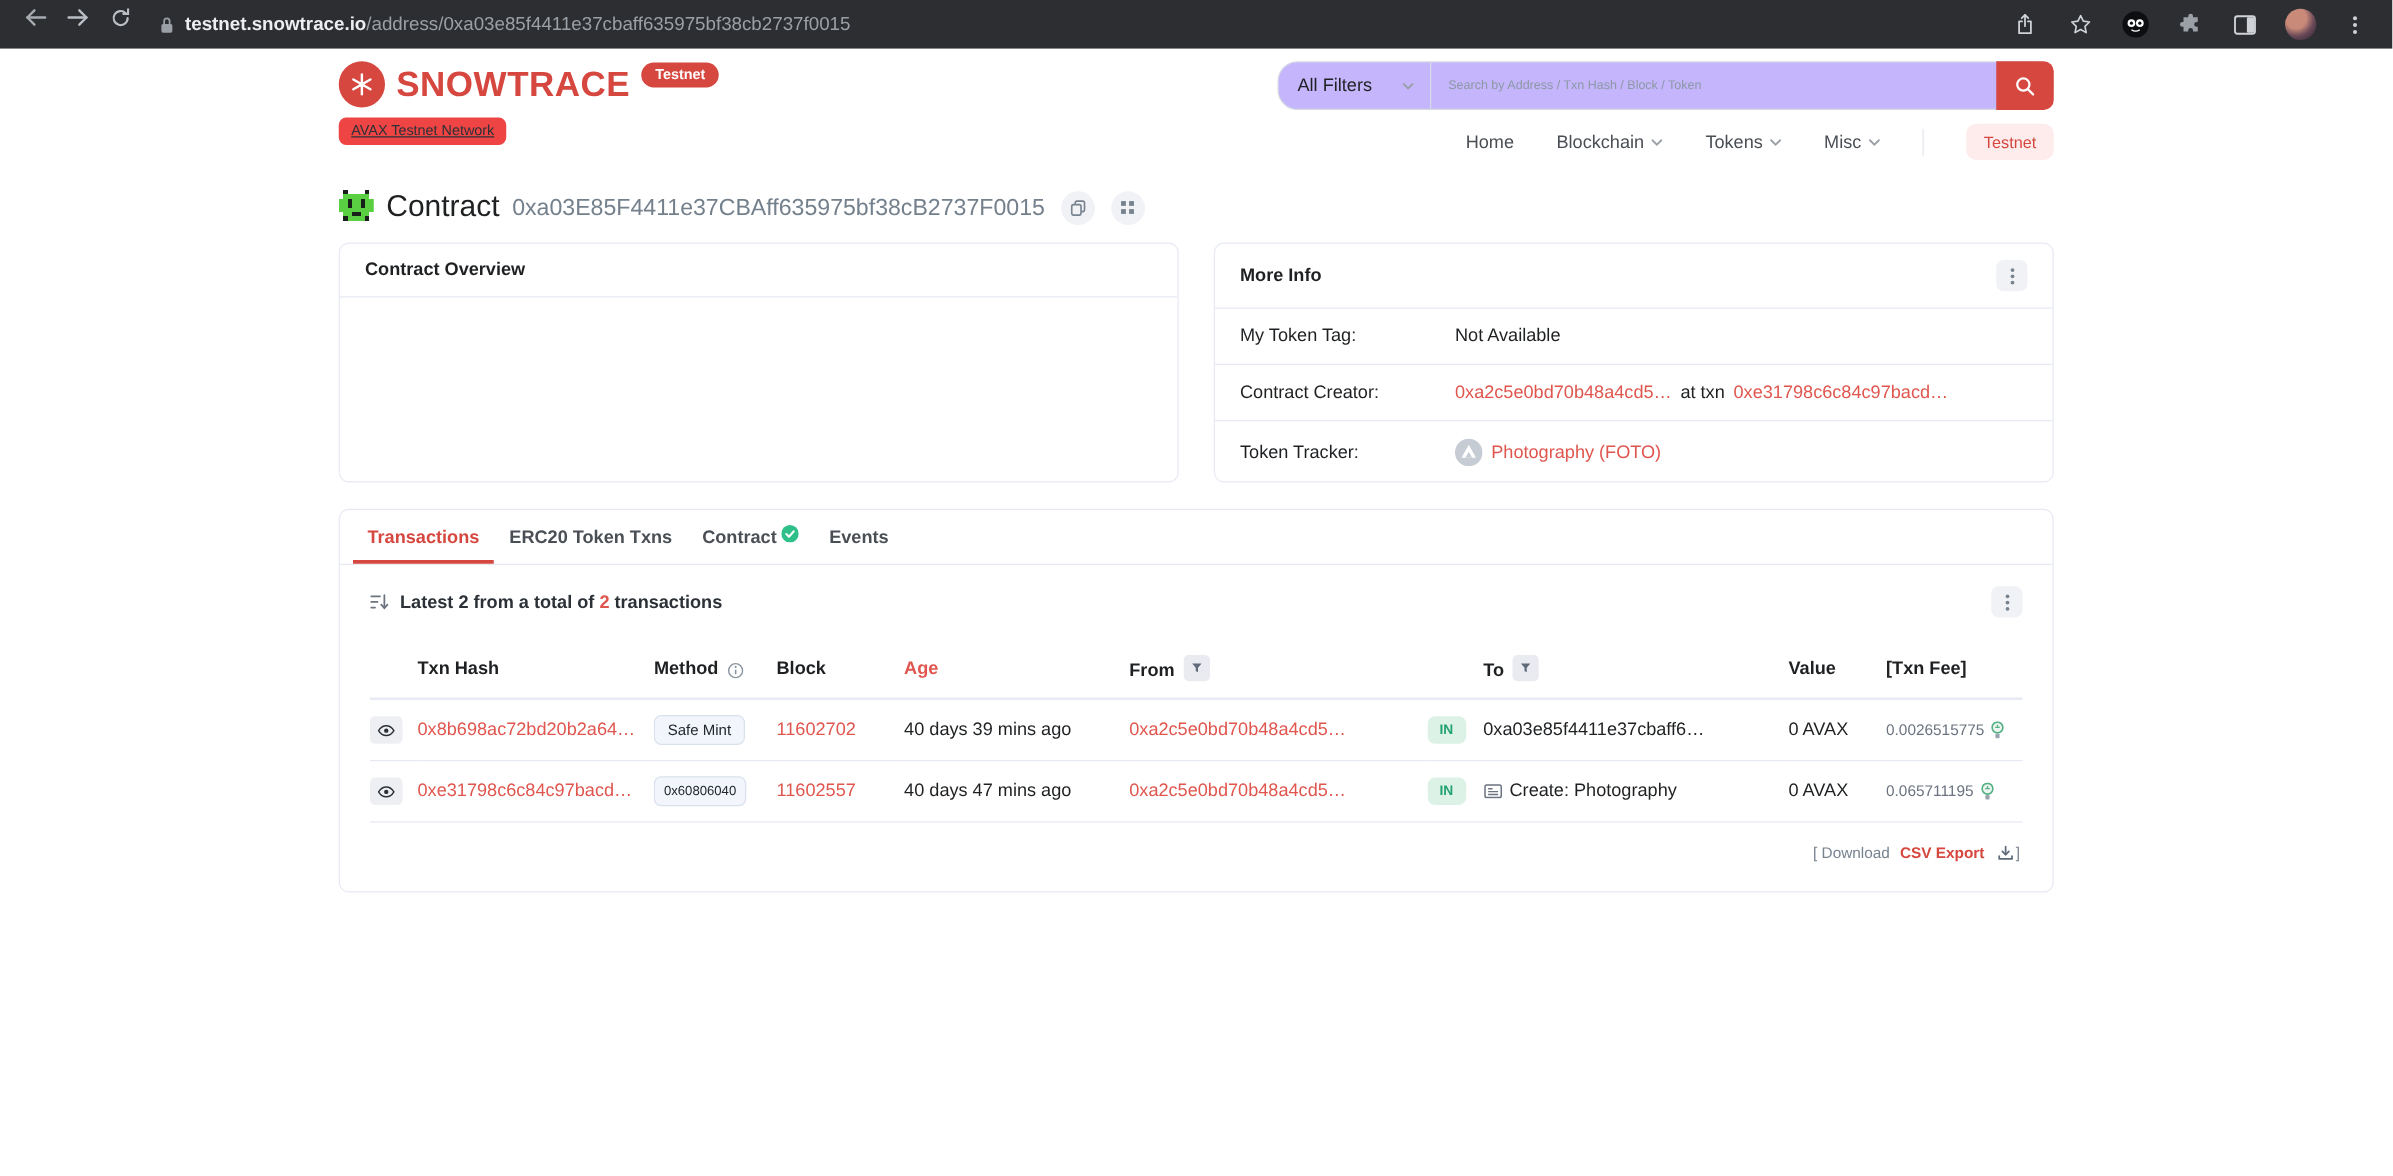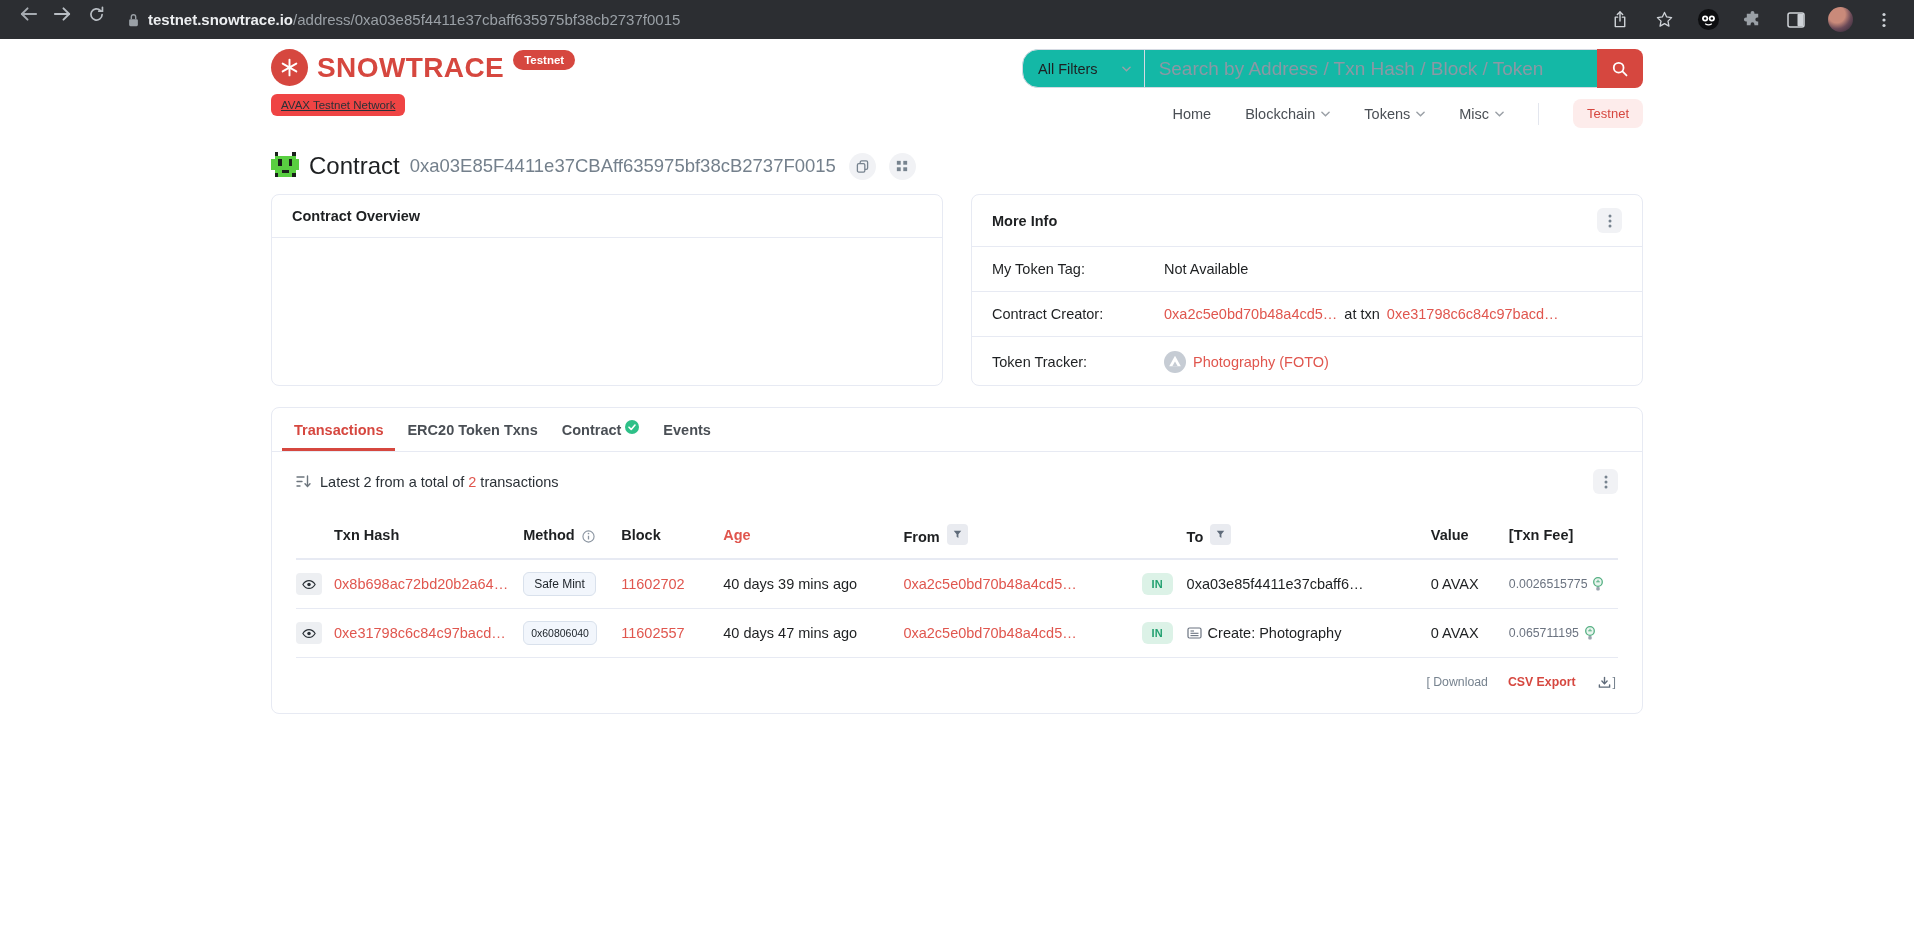--- a/index.html
+++ b/index.html
@@ -32,24 +32,24 @@
   .brand-row { display:flex; align-items:flex-start; gap:9px; }
   .logo-circle { width:37px; height:37px; border-radius:50%; background:var(--red);
     display:flex; align-items:center; justify-content:center; }
   .brand-text { font-size:28px; font-weight:800; color:var(--red); letter-spacing:.4px; line-height:37px; }
   .brand-badge { background:var(--red); color:#fff; font-size:11.5px; font-weight:700;
     padding:4px 11px; border-radius:11px; margin-top:1px; }
   .network-pill { display:inline-block; margin-top:8px; background:#ef4444; border-radius:6px;
     padding:5px 10px; font-size:11.5px; color:#2b3137;text-decoration:underline; }
   .right-col { display:flex; flex-direction:column; align-items:flex-end; gap:11px; }
   .search { display:flex; align-items:stretch; height:39px; width:621px;
-    border:1px solid #d5dae2; border-radius:16px; background:#14b8a6;margin-left:32px; }
+    border:1px solid #d5dae2; border-radius:16px; background:#c4b5fd;margin-left:32px; }
   .filter-box { display:flex; align-items:center; gap:24px; padding:0 13px 0 15px;
     border-right:1px solid #d5dae2; font-size:14.5px; color:#1e2022; cursor:pointer; }
-  .search-input { flex:1; border:none; outline:none; padding:0 14px; font-size:19px; color:#1e2022;
+  .search-input { flex:1; border:none; outline:none; padding:0 14px; font-size:10px; color:#1e2022;
     font-family:inherit; background:transparent; }
   .search-input::placeholder { color:#8c98a4; }
   .search-btn { width:46px; background:var(--red); border:none; margin:-1px; border-radius:8px;
     border-top-left-radius:0; border-bottom-left-radius:0;
     display:flex; align-items:center; justify-content:center; cursor:pointer; }
   .nav-row { display:flex; align-items:center; gap:34px; font-size:14.5px; color:var(--nav); }
   .nav-item { display:flex; align-items:center; gap:6px; cursor:pointer; }
   .nav-divider { width:1px; height:22px; background:#e3e6ee; }
   .testnet-pill { background:#fdeceb; color:var(--red); font-size:13px; padding:7px 14px;
     border-radius:8px; cursor:pointer; }
@@ -78,21 +78,21 @@
   .token-icon { width:22px; height:22px; margin-right:7px; display:inline-flex; }
 
   
   .tabs-card { border:1px solid var(--border); border-radius:8px; margin-top:21px; background:#fff; }
   .tabs { display:flex; border-bottom:1px solid var(--border); padding:0 10px; }
   .tab { padding:14px 12px 13px; font-size:14.5px; font-weight:700; color:var(--nav); cursor:pointer;
     display:flex; align-items:flex-start; gap:4px; }
   .tab.active { color:var(--red); box-shadow:inset 0 -3px 0 var(--red); }
   .tab-check { margin-top:-2px; }
   .tab-body { padding:0 24px 16px; }
-  .summary-row { display:flex; align-items:center; padding:17px 0; font-size:14.5px; color:#2b3137; }
+  .summary-row { display:flex; align-items:center; padding:17px 0; font-size:14.5px; color:#2b3137;font-weight:bold; }
   .summary-text { margin-left:9px; }
   .red-count { color:var(--link); margin:0 4px; }
   .summary-row .sq-btn { margin-left:auto; }
 
   table { width:100%; border-collapse:collapse; table-layout:fixed; font-size:14.5px; }
   th { text-align:left; font-weight:600; color:#1e2022; padding:13px 6px 13px 0;
     border-bottom:2px solid var(--border); white-space:nowrap; }
   td { padding:12px 6px 12px 0; border-bottom:1px solid var(--border); color:#1e2022;
     white-space:nowrap; overflow:hidden; }
   .th-flex { display:flex; align-items:flex-end; gap:7px; }
@@ -105,21 +105,21 @@
     padding:4px 10px; font-size:12px; color:#21272d; }
   .method-badge.raw { font-size:10.5px; padding:5px 7px; }
   .in-badge { display:inline-block; background:#dcf2e7; color:#23a171; font-size:11px; font-weight:700;
     border-radius:6px; padding:5px 10px; }
   .to-flex { display:flex; align-items:center; gap:6px; }
   .fee-cell { font-size:12.3px; color:#6b7380; }
   .fee-flex { display:flex; align-items:center; gap:5px; }
 
   .csv-row { display:flex; justify-content:flex-end; align-items:center; padding:17px 2px 8px;
     font-size:12.3px; color:#77838f; }
-  .csv-link { color:var(--red); font-weight:700; margin:0 20px; cursor:pointer; }
+  .csv-link { color:var(--red); font-weight:700; margin:0 8px; cursor:pointer; }
   .csv-row svg { margin:0 2px; }
 </style>
 </head>
 <body>
 
 <div class="browser-bar">
   <span class="b-btn">
     <svg width="19" height="16" viewBox="0 0 20 16" stroke="#a6abb1" stroke-width="2" fill="none" stroke-linecap="round" stroke-linejoin="round">
         <path d="M18 8 H3"></path>
         <path d="M9 2 L3 8 L9 14"></path>

